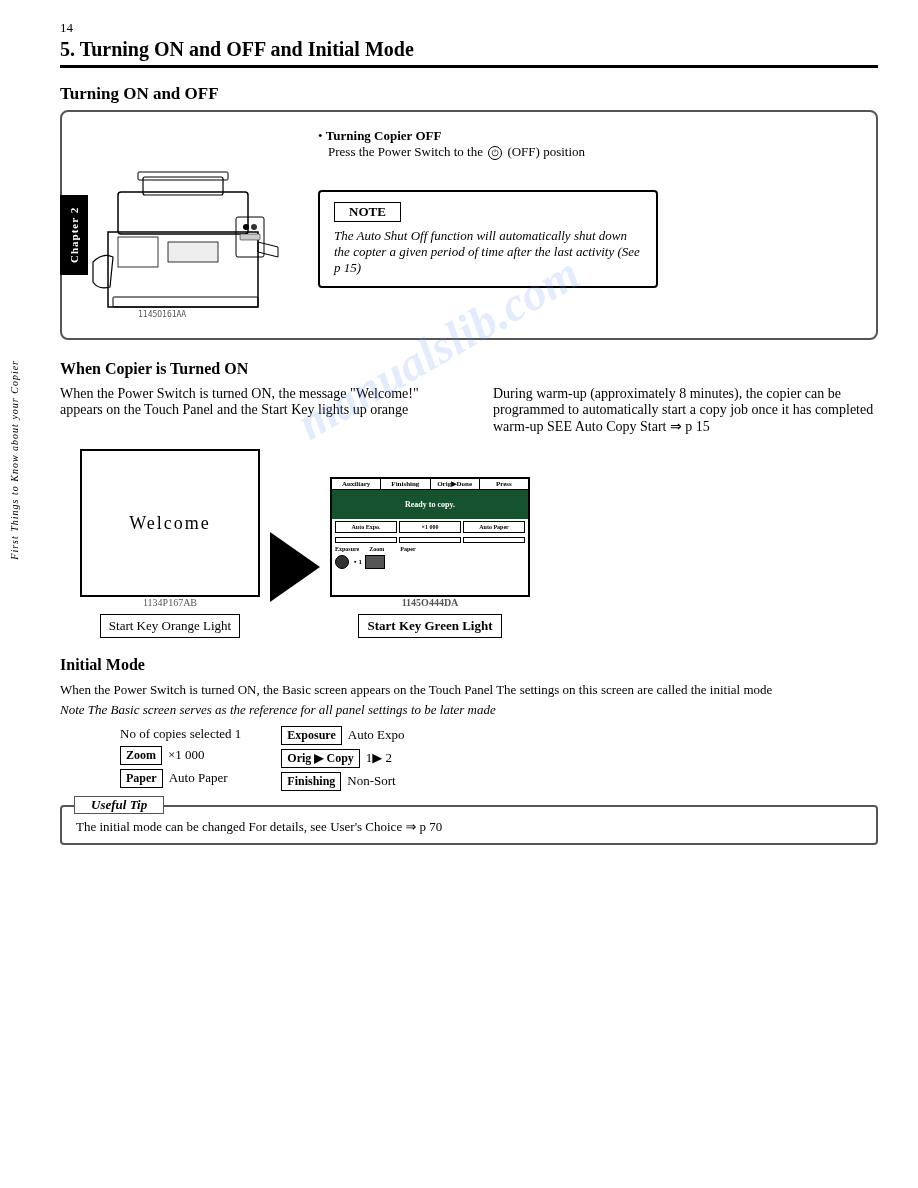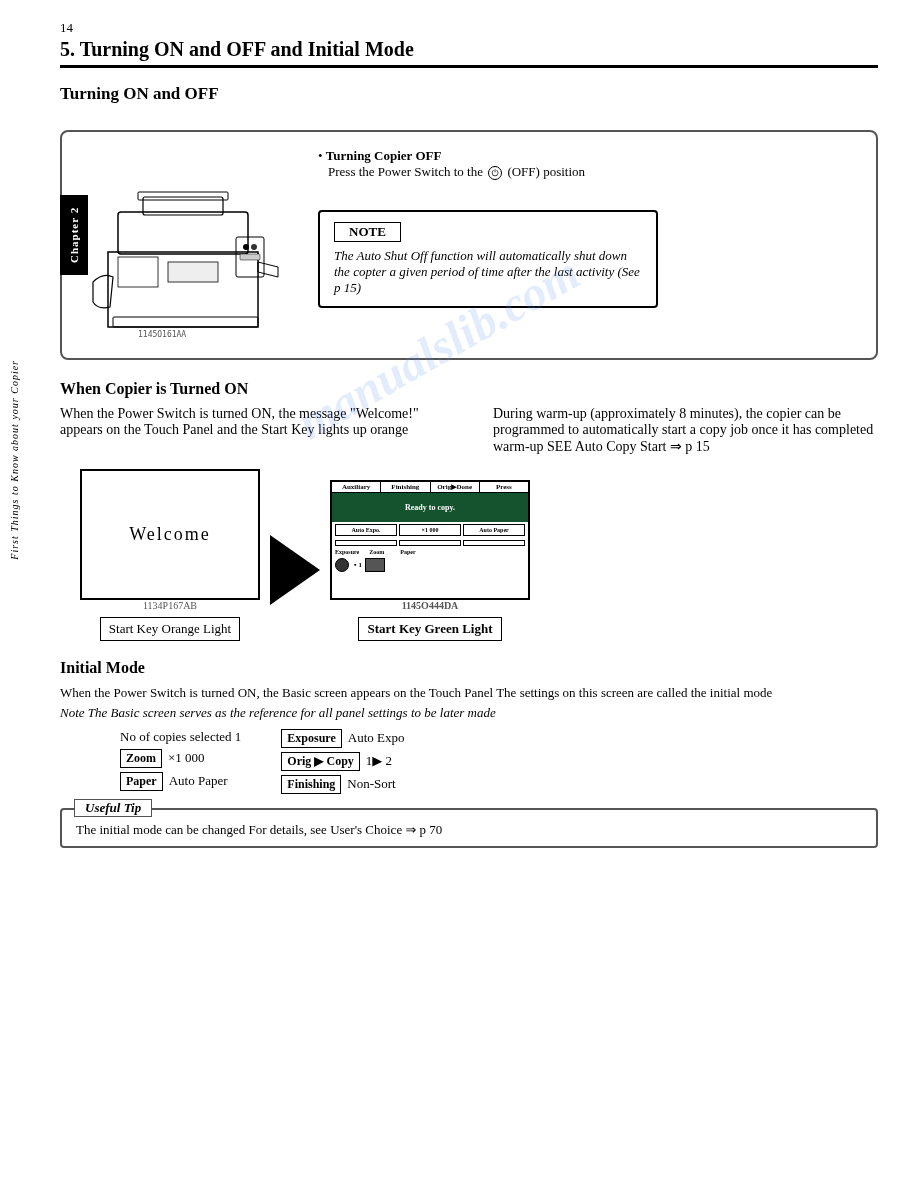--- a/index.html
+++ b/index.html
@@ -24,21 +24,21 @@
     .chapter-title {
       font-size: 20px;
       font-weight: bold;
       border-bottom: 3px solid #000;
       padding-bottom: 4px;
       margin-bottom: 16px;
     }
     .section-title {
       font-size: 17px;
       font-weight: bold;
-      margin-bottom: 26px;
+      margin-bottom: 6px;
     }
     .subsection-title {
       font-size: 16px;
       font-weight: bold;
       margin-bottom: 8px;
     }
 
     
     .on-off-box {
       border: 2px solid #555;
@@ -93,21 +93,21 @@
       display: flex;
       flex-direction: row;
       gap: 48px;
       margin-bottom: 14px;
     }
     .col-left { flex: 1; }
     .col-right { flex: 1; }
     .welcome-panel {
       border: 2px solid #000;
       width: 180px;
-      height: 131px;
+      height: 148px;
       display: flex;
       align-items: center;
       justify-content: center;
       font-size: 18px;
       letter-spacing: 2px;
       position: relative;
     }
     .panel-caption {
       font-size: 10px;
       color: #555;
@@ -244,21 +244,21 @@
       position: relative;
     }
     .useful-tip-label {
       position: absolute;
       top: -11px;
       left: 12px;
       background: #fff;
       font-style: italic;
       font-weight: bold;
       font-size: 13px;
-      padding: 0 10px;
+      padding: 0 16px;
       border: 1px solid #555;
     }
     .useful-tip-text {
       font-size: 13px;
       margin-top: 4px;
     }
 
     
     .copier-svg { width: 200px; height: 160px; }
     .chapter2-tab {

